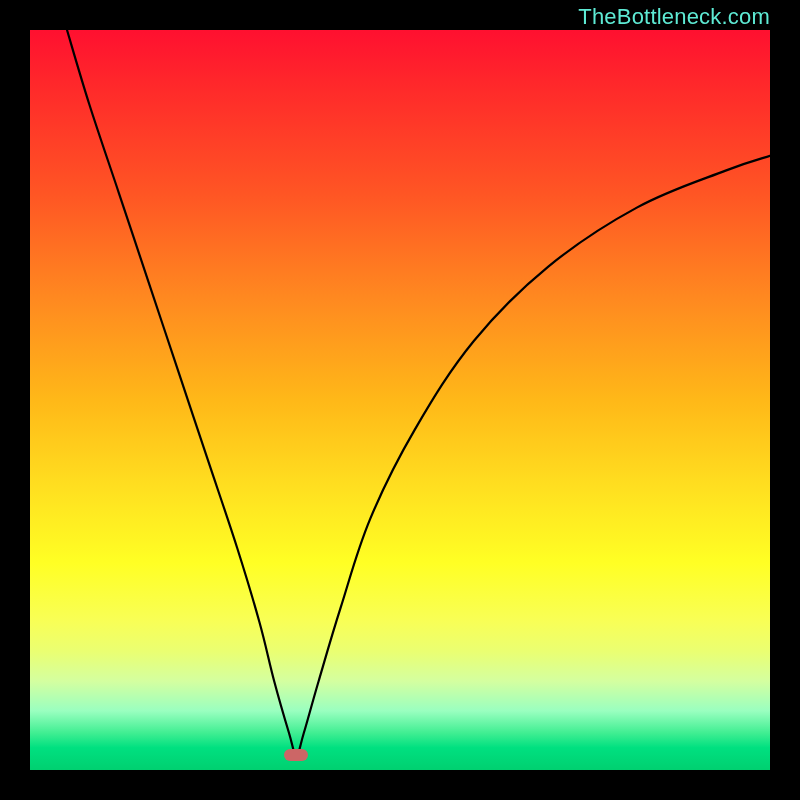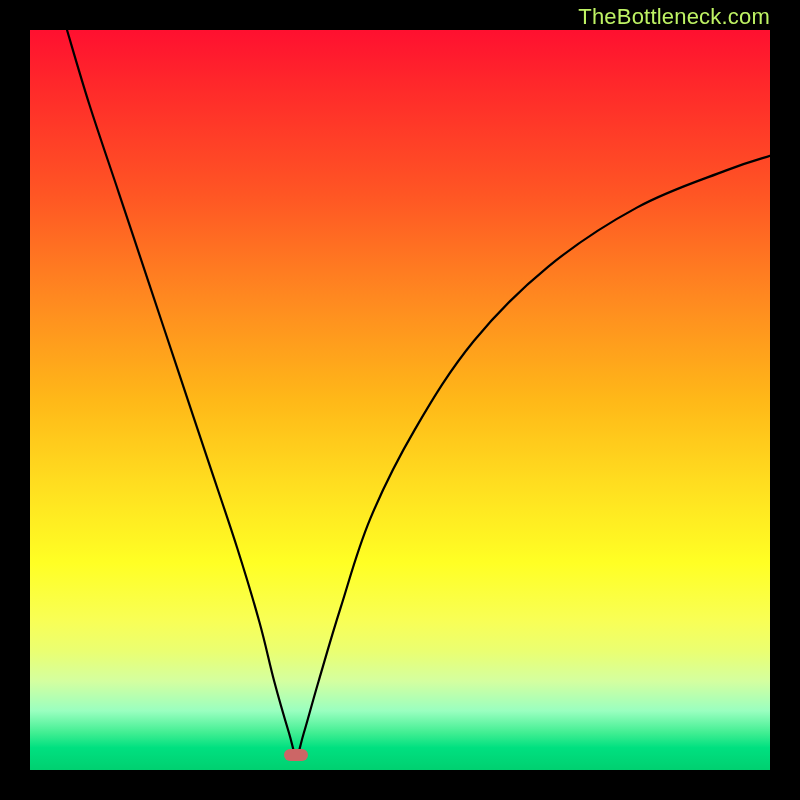--- a/index.html
+++ b/index.html
@@ -32,21 +32,21 @@
       #00e080 97%,
       #00d070 100%
     );
   }
   .watermark {
     position: absolute;
     top: 4px;
     right: 30px;
     font-family: Arial, Helvetica, sans-serif;
     font-size: 22px;
-    color: #bef264;
+    color: #5eead4;
     font-weight: 400;
     letter-spacing: 0.2px;
   }
   .curve-svg {
     position: absolute;
     left: 0;
     top: 0;
     width: 740px;
     height: 740px;
   }

